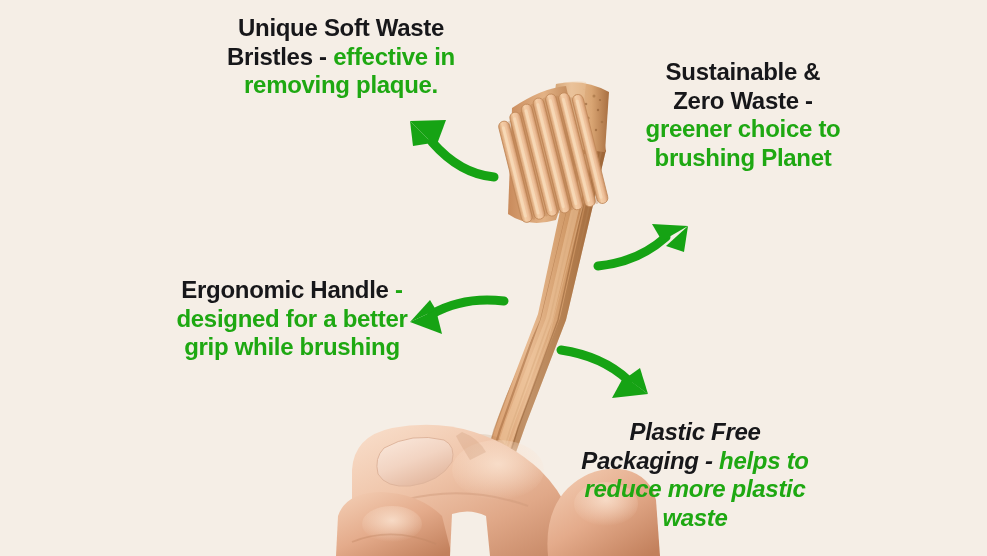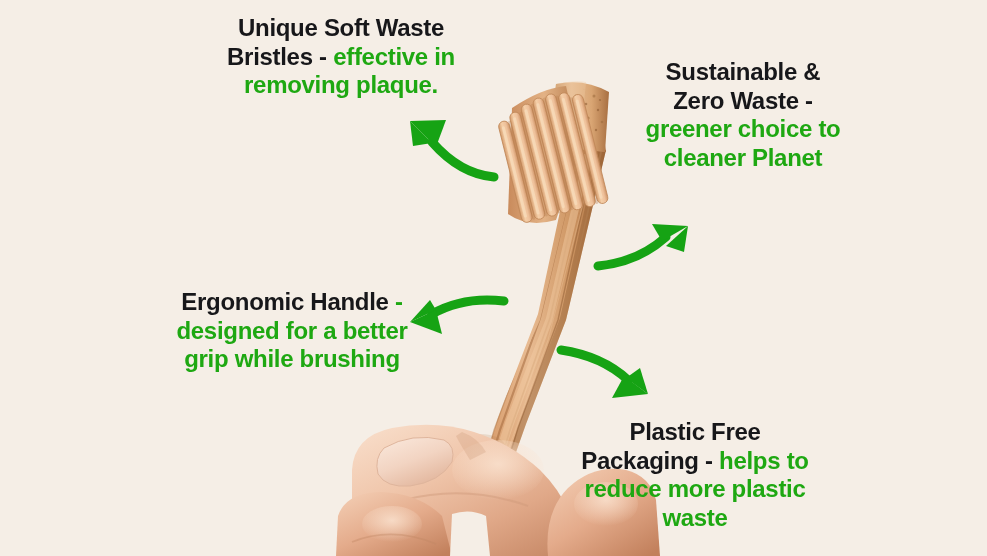--- a/index.html
+++ b/index.html
@@ -28,22 +28,22 @@
     line-height: 28.5px;
     letter-spacing: -0.3px;
     color: #17171a;
     text-align: center;
     -webkit-font-smoothing: antialiased;
   }
   .callout .hl { color: #1ea812; }
 
   #callout-bristles   { left: 196px; top: 14px;  width: 290px; }
   #callout-sustain    { left: 640px; top: 58px;  width: 206px; }
-  #callout-ergonomic  { left: 172px; top: 288px; width: 240px; }
-  #callout-packaging  { left: 578px; top: 418px; width: 234px; }
+  #callout-ergonomic  { left: 172px; top: 276px; width: 240px; }
+  #callout-packaging  { left: 578px; top: 418px; width: 234px; font-style: italic; }
 
   
   .arrow-layer {
     position: absolute;
     left: 0; top: 0;
     width: 987px; height: 556px;
     pointer-events: none;
   }
 
   
@@ -267,21 +267,21 @@
       <path d="M624 376 L648 394 L612 398 Z" fill="#16a314"></path>
       <path d="M648 394 L640 368 L626 378 Z" fill="#16a314"></path>
     </g>
   </svg>
 
   <div id="callout-bristles" class="callout">
     <span>Unique Soft Waste Bristles</span><span> - </span><span class="hl">effective in removing plaque.</span>
   </div>
 
   <div id="callout-sustain" class="callout">
-    <span>Sustainable &amp; Zero Waste</span><span> - </span><span class="hl">greener choice to cleaner Planet</span>
+    <span>Sustainable &amp; Zero Waste</span><span> - </span><span class="hl">greener choice to brushing Planet</span>
   </div>
 
   <div id="callout-ergonomic" class="callout">
     <span>Ergonomic Handle</span><span> </span><span class="hl">- designed for a better grip while brushing</span>
   </div>
 
   <div id="callout-packaging" class="callout">
     <span>Plastic Free Packaging</span><span> - </span><span class="hl">helps to reduce more plastic waste</span>
   </div>
 

